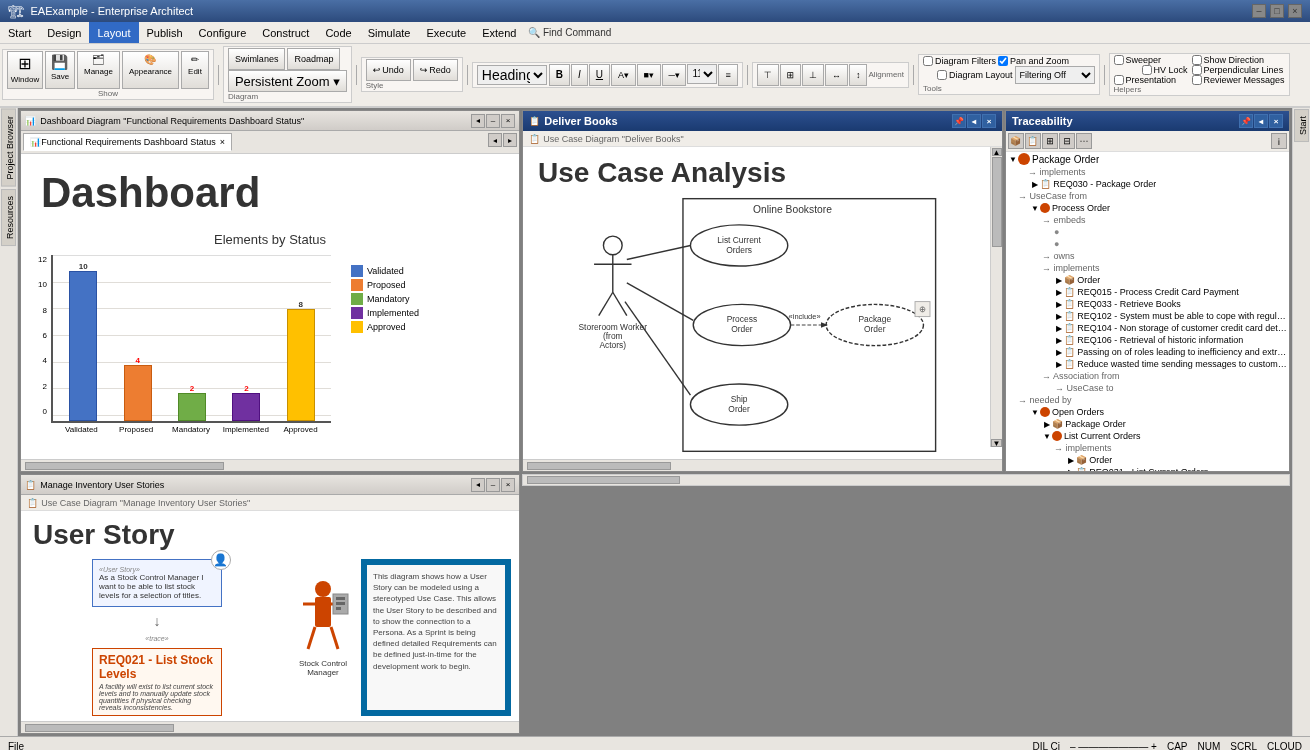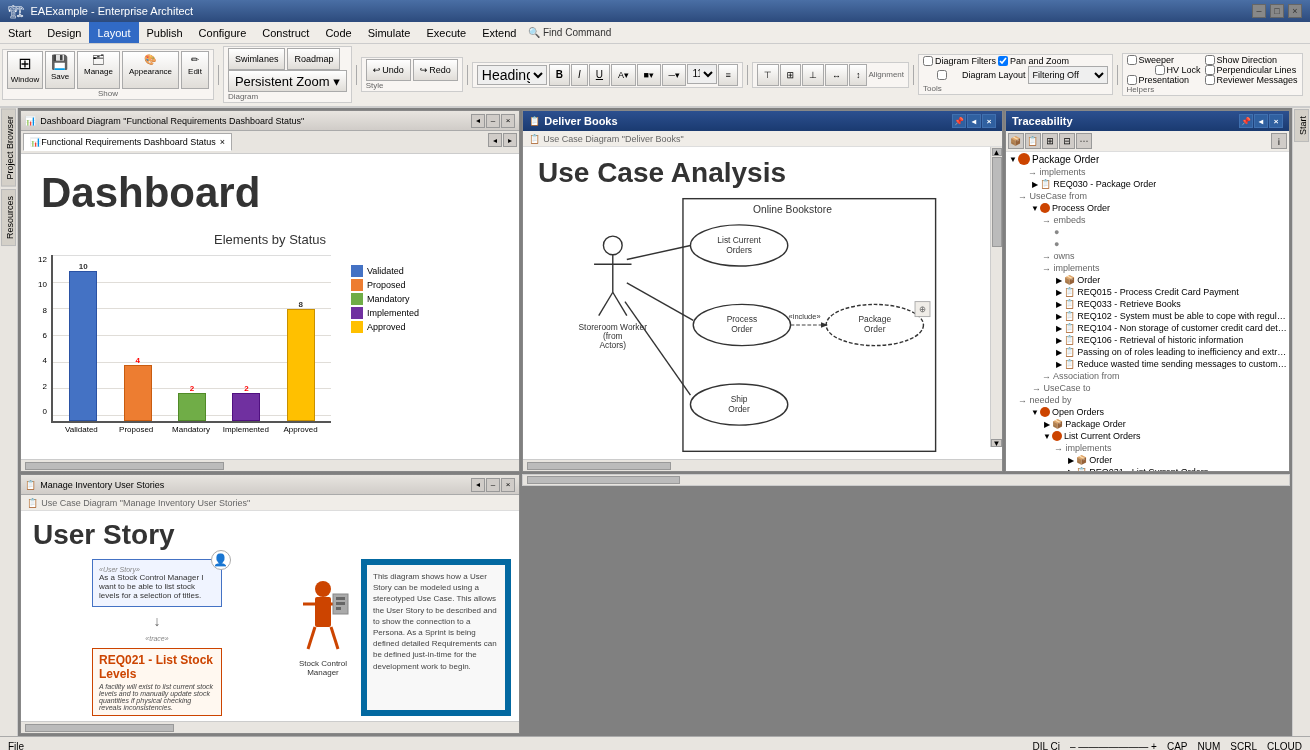--- a/index.html
+++ b/index.html
@@ -202,21 +202,21 @@
         <div style="display:flex;align-items:center;gap:2px;">
           <input type="checkbox" style="width: 10px; height: 10px;">
           <span style="font-size:9px;">Diagram Filters</span>
         </div>
         <div style="display:flex;align-items:center;gap:2px;">
           <input type="checkbox" style="width: 10px; height: 10px;" checked="">
           <span style="font-size:9px;">Pan and Zoom</span>
         </div>
       </div>
       <div style="display:flex;gap:2px;">
-        <div style="display:flex;align-items:center;gap:15px;padding-left:14px;">
+        <div style="display:flex;align-items:center;gap:2px;padding-left:14px;">
           <input type="checkbox" style="width: 10px; height: 10px;">
           <span style="font-size:9px;">Diagram Layout</span>
         </div>
         <select style="font-size:9px;height:18px;width:80px;border:1px solid #aaa;">
           <option>Filtering Off</option>
         </select>
       </div>
       <span style="font-size:8px;color:#666;">Tools</span>
     </div>
     <div class="toolbar-separator"></div>
@@ -556,21 +556,21 @@
             <span class="tree-text" style="font-size:9px;">Passing on of roles leading to inefficiency and extra costs.</span>
           </div>
           <div class="tree-item" style="padding-left:48px;">
             <span class="tree-toggle">▶</span>
             <span style="font-size:9px;color:#888;margin-right:2px;">📋</span>
             <span class="tree-text" style="font-size:9px;">Reduce wasted time sending messages to customers</span>
           </div>
           <div class="tree-item" style="padding-left:36px;">
             <span style="font-size:9px;color:#666;">→ Association from</span>
           </div>
-          <div class="tree-item" style="padding-left:26px;">
+          <div class="tree-item" style="padding-left:49px;">
             <span style="font-size:9px;color:#666;">→ UseCase to</span>
           </div>
           <div class="tree-item" style="padding-left:12px;">
             <span style="font-size:9px;color:#666;">→ needed by</span>
           </div>
           <div class="tree-item" style="padding-left:24px;">
             <span class="tree-toggle">▼</span>
             <span style="width:10px;height:10px;background:#cc4400;border-radius:50%;display:inline-block;margin-right:2px;flex-shrink:0;"></span>
             <span class="tree-text" style="font-size:9px;">Open Orders</span>
           </div>

